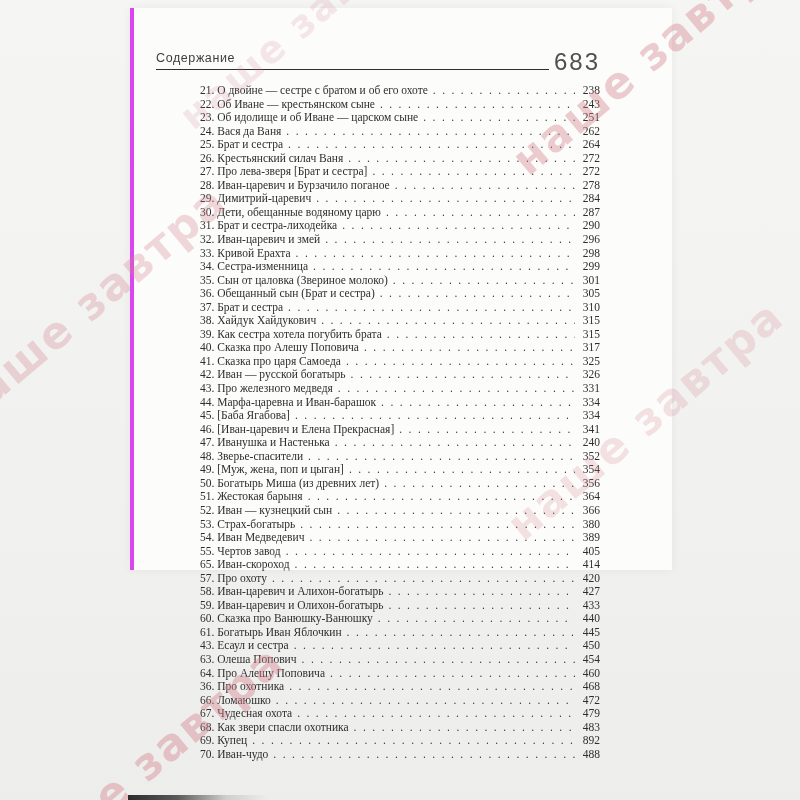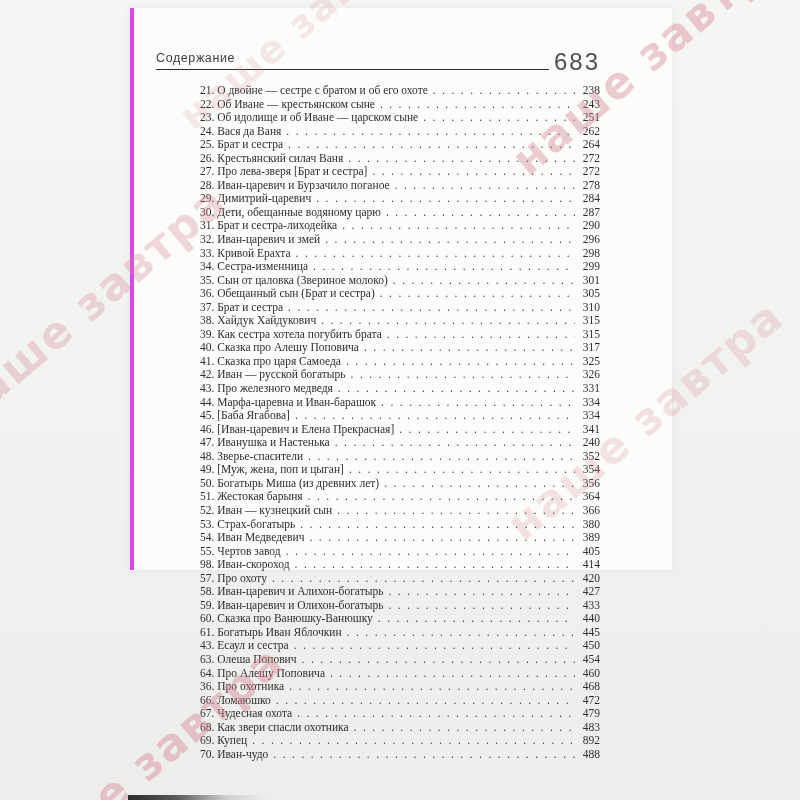--- a/index.html
+++ b/index.html
@@ -249,21 +249,21 @@
           <span class="toc-title">54. Иван Медведевич</span>
           <span class="dot-leader">. . . . . . . . . . . . . . . . . . . . . . . . . . . . . . . . . . . . . . . . . . . . . . . . . . . . . . . . . . . . . . . . . . . . . . . . . . . . . . . .</span>
           <span class="toc-page">389</span>
         </div>
         <div class="toc-row">
           <span class="toc-title">55. Чертов завод</span>
           <span class="dot-leader">. . . . . . . . . . . . . . . . . . . . . . . . . . . . . . . . . . . . . . . . . . . . . . . . . . . . . . . . . . . . . . . . . . . . . . . . . . . . . . . .</span>
           <span class="toc-page">405</span>
         </div>
         <div class="toc-row">
-          <span class="toc-title">98. Иван-скороход</span>
+          <span class="toc-title">65. Иван-скороход</span>
           <span class="dot-leader">. . . . . . . . . . . . . . . . . . . . . . . . . . . . . . . . . . . . . . . . . . . . . . . . . . . . . . . . . . . . . . . . . . . . . . . . . . . . . . . .</span>
           <span class="toc-page">414</span>
         </div>
         <div class="toc-row">
           <span class="toc-title">57. Про охоту</span>
           <span class="dot-leader">. . . . . . . . . . . . . . . . . . . . . . . . . . . . . . . . . . . . . . . . . . . . . . . . . . . . . . . . . . . . . . . . . . . . . . . . . . . . . . . .</span>
           <span class="toc-page">420</span>
         </div>
         <div class="toc-row">
           <span class="toc-title">58. Иван-царевич и Алихон-богатырь</span>

